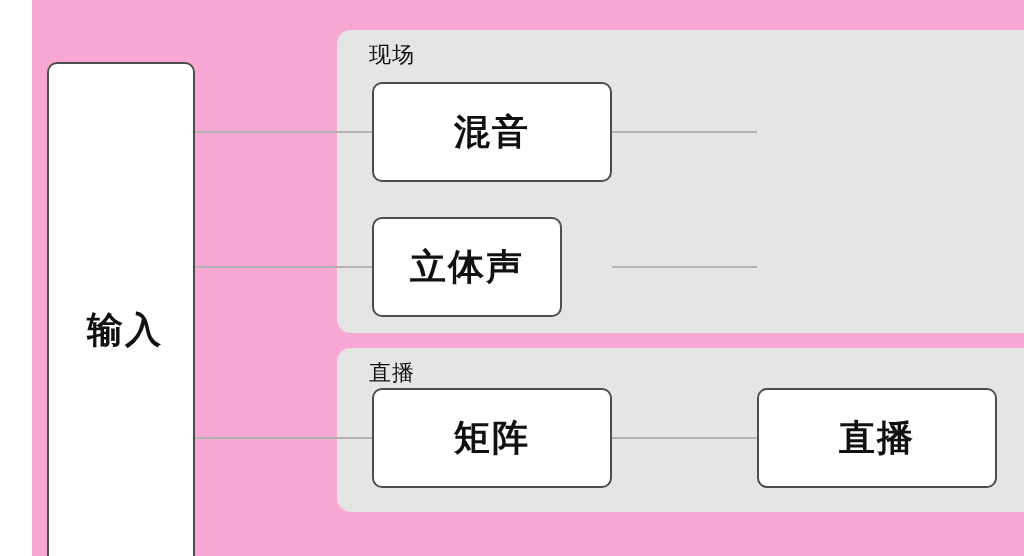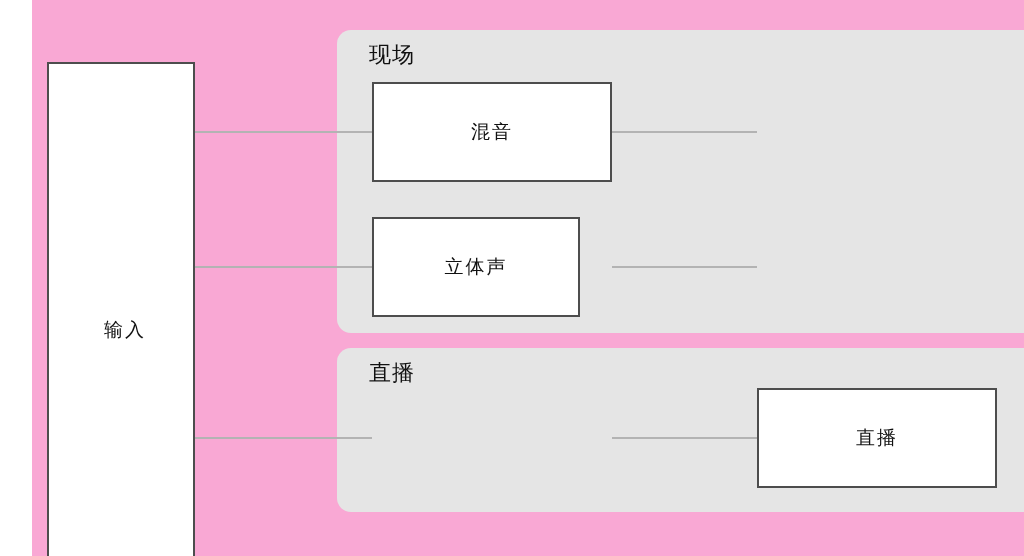--- a/index.html
+++ b/index.html
@@ -26,43 +26,44 @@
     top: 10px;
     left: 32px;
     font-size: 22px;
     color: #111111;
     letter-spacing: 1px;
   }
   .node {
     position: absolute;
     background: #ffffff;
     border: 2px solid #4d4d4d;
-    border-radius: 0;
+    border-radius: 10px;
     display: flex;
     align-items: center;
     justify-content: center;
-    font-size: 19px;
+    font-size: 36px;
     color: #111111;
     letter-spacing: 2px;
     box-sizing: border-box;
+    font-weight: bold;
   }
   .connector {
     position: absolute;
     height: 2px;
     background: #b3b3b3;
   }
 
   
   .node-input  { left: 15px;  top: 62px;  width: 148px; height: 536px; padding-left: 8px; }
 
   
   .group-live   { left: 305px; top: 30px;  width: 705px; height: 303px; }
   .node-mix    { left: 340px; top: 82px;  width: 240px; height: 100px; }
   .node-monitor{ left: 725px; top: 82px;  width: 240px; height: 100px; }
-  .node-stereo { left: 340px; top: 217px; width: 208px; height: 100px; }
+  .node-stereo { left: 340px; top: 217px; width: 190px; height: 100px; }
   .node-foh    { left: 725px; top: 217px; width: 240px; height: 100px; }
 
   
   .group-stream { left: 305px; top: 348px; width: 705px; height: 164px; }
   .node-matrix { left: 340px; top: 388px; width: 240px; height: 100px; }
   .node-stream { left: 725px; top: 388px; width: 240px; height: 100px; }
 
   
   .c-input-mix     { left: 163px; top: 131px; width: 177px; }
   .c-mix-monitor   { left: 580px; top: 131px; width: 145px; }
@@ -89,15 +90,16 @@
   <div class="connector c-input-stereo"></div>
   <div class="connector c-stereo-foh"></div>
   <div class="connector c-input-matrix"></div>
   <div class="connector c-matrix-stream"></div>
 
   <div class="node node-input">输入</div>
 
   <div class="node node-mix">混音</div>
   <div class="node node-stereo">立体声</div>
 
+  <div class="node node-matrix">矩阵</div>
   <div class="node node-stream">直播</div>
 
 </div>
 
 </body></html>

